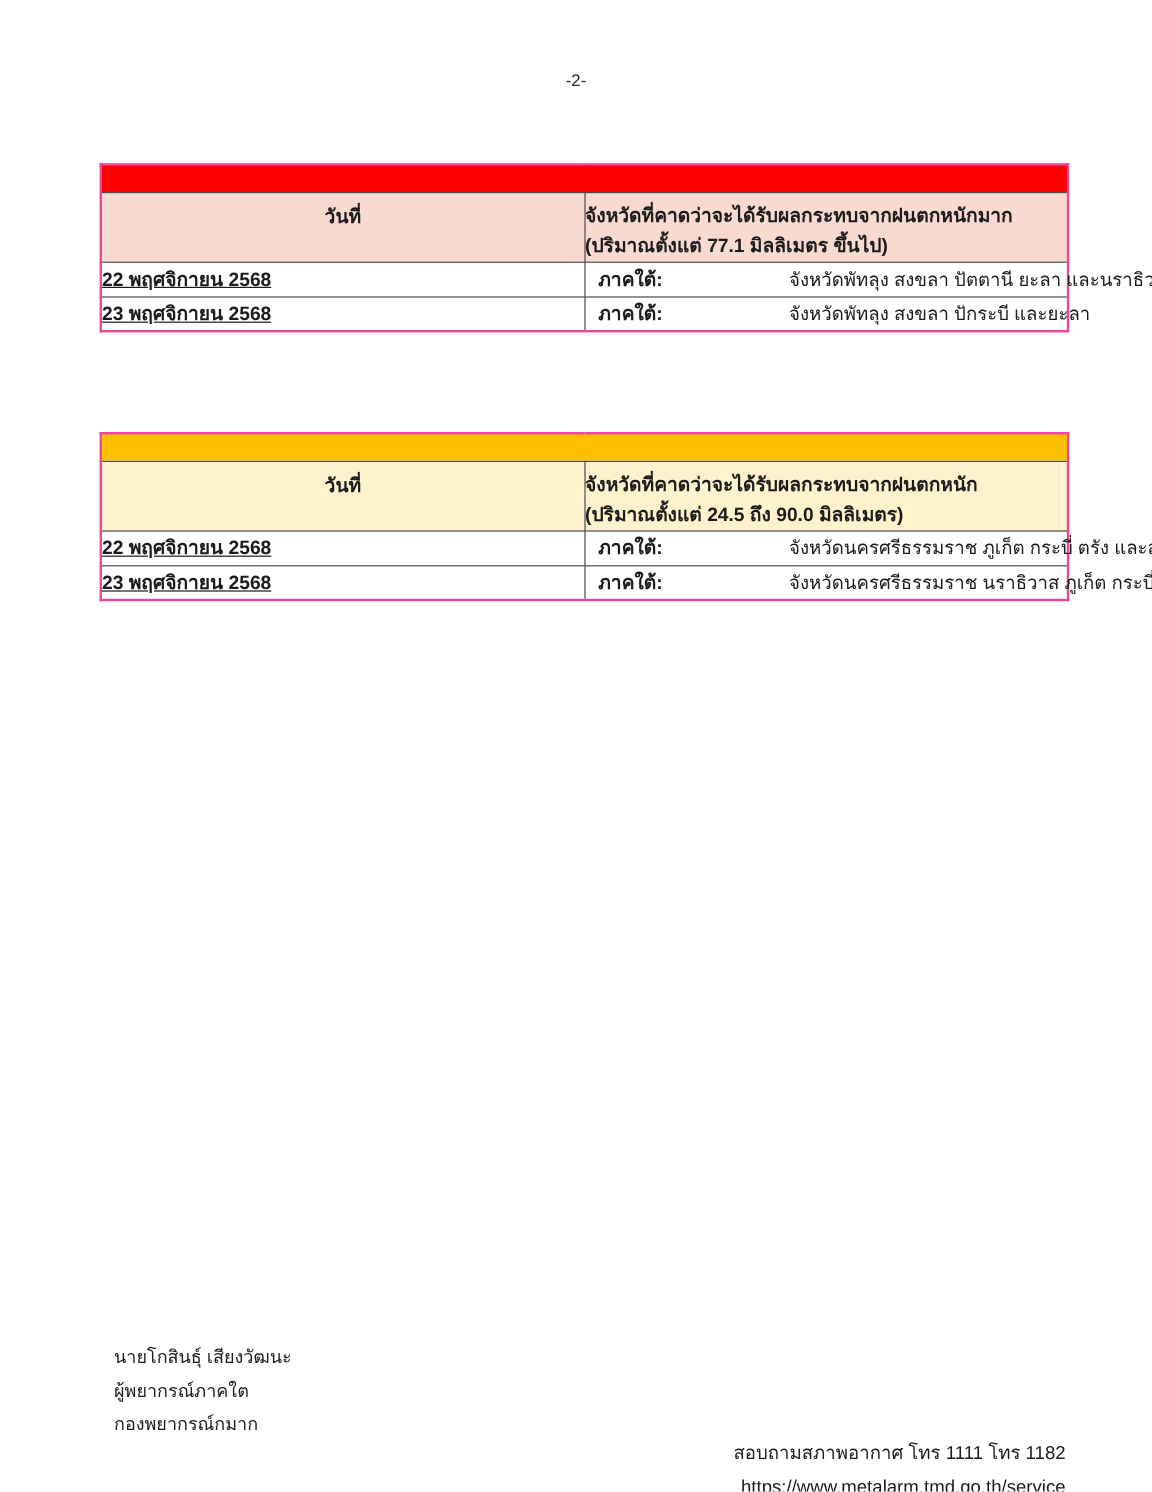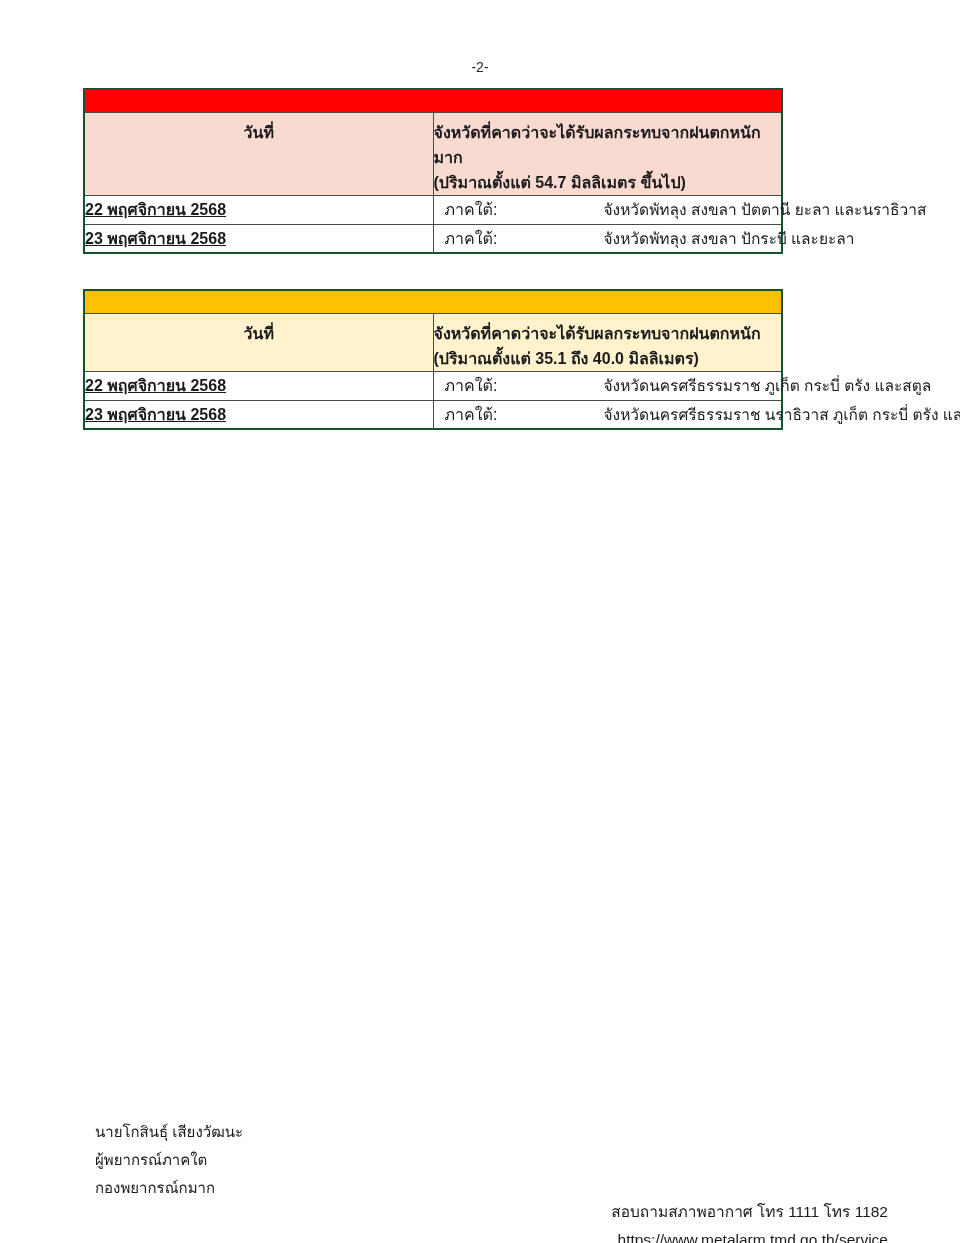--- a/index.html
+++ b/index.html
@@ -13,23 +13,24 @@
   }
   .page-number {
     position: absolute; top: 59px; left: 0; width: 100%;
     text-align: center; font-size: 14px; color: #2a2a2a;
   }
   .content {
     position: absolute; top: 88px; left: 83px; width: 808px;
   }
   table.warn-table {
     border-collapse: collapse;
-    width: 700px;
+    width: 808px;
     table-layout: fixed;
-    border: 2px solid #14532d;
+    border: 2px solid #ec4899;
+    margin-top: 48px;
   }
   table.warn-table td {
     border: 1px solid #4a4a4a;
     padding: 0;
     vertical-align: middle;
   }
   .gap { height: 35px; }
   td.bar { height: 23px; }
   .c1 { width: 186px; }
   tr.head-row td {
@@ -46,21 +47,21 @@
   }
   tr.data-row td { height: 29px; font-size: 16px; }
   td.date-cell {
     font-weight: bold;
     padding-left: 10px;
     white-space: nowrap;
     text-decoration: underline;
   }
   .cellflex { display: flex; align-items: center; width: 100%; }
   .region {
-    font-weight: normal;
+    font-weight: bold;
     padding-left: 11px;
     flex: 0 0 170px;
     white-space: nowrap;
   }
   .provinces {
     flex: 1 1 auto;
     text-align: center;
     font-weight: normal;
     font-size: 15.5px;
     white-space: nowrap;
@@ -83,21 +84,21 @@
 
   <table class="warn-table">
     <tbody>
         <tr>
       <td colspan="2" class="bar" style="background-color: rgb(255, 0, 0);"></td>
     </tr>
     <tr class="head-row" style="background-color: rgb(249, 218, 209);">
       <td class="c1 head-date">วันที่</td>
       <td class="head-impact">
         <div>จังหวัดที่คาดว่าจะได้รับผลกระทบจากฝนตกหนักมาก</div>
-        <div>(ปริมาณตั้งแต่ 54.7 มิลลิเมตร ขึ้นไป)</div>
+        <div>(ปริมาณตั้งแต่ 77.1 มิลลิเมตร ขึ้นไป)</div>
       </td>
     </tr>
     <tr class="data-row">
       <td class="c1 date-cell">22 พฤศจิกายน 2568</td>
       <td>
         <div class="cellflex">
           <span class="region">ภาคใต้:</span>
           <span class="provinces">จังหวัดพัทลุง สงขลา ปัตตานี ยะลา และนราธิวาส</span>
         </div>
       </td>
@@ -118,21 +119,21 @@
 
   <table class="warn-table">
     <tbody>
         <tr>
       <td colspan="2" class="bar" style="background-color: rgb(255, 192, 0);"></td>
     </tr>
     <tr class="head-row" style="background-color: rgb(255, 242, 204);">
       <td class="c1 head-date">วันที่</td>
       <td class="head-impact">
         <div>จังหวัดที่คาดว่าจะได้รับผลกระทบจากฝนตกหนัก</div>
-        <div>(ปริมาณตั้งแต่ 35.1 ถึง 40.0 มิลลิเมตร)</div>
+        <div>(ปริมาณตั้งแต่ 24.5 ถึง 90.0 มิลลิเมตร)</div>
       </td>
     </tr>
     <tr class="data-row">
       <td class="c1 date-cell">22 พฤศจิกายน 2568</td>
       <td>
         <div class="cellflex">
           <span class="region">ภาคใต้:</span>
           <span class="provinces">จังหวัดนครศรีธรรมราช ภูเก็ต กระบี่ ตรัง และสตูล</span>
         </div>
       </td>

